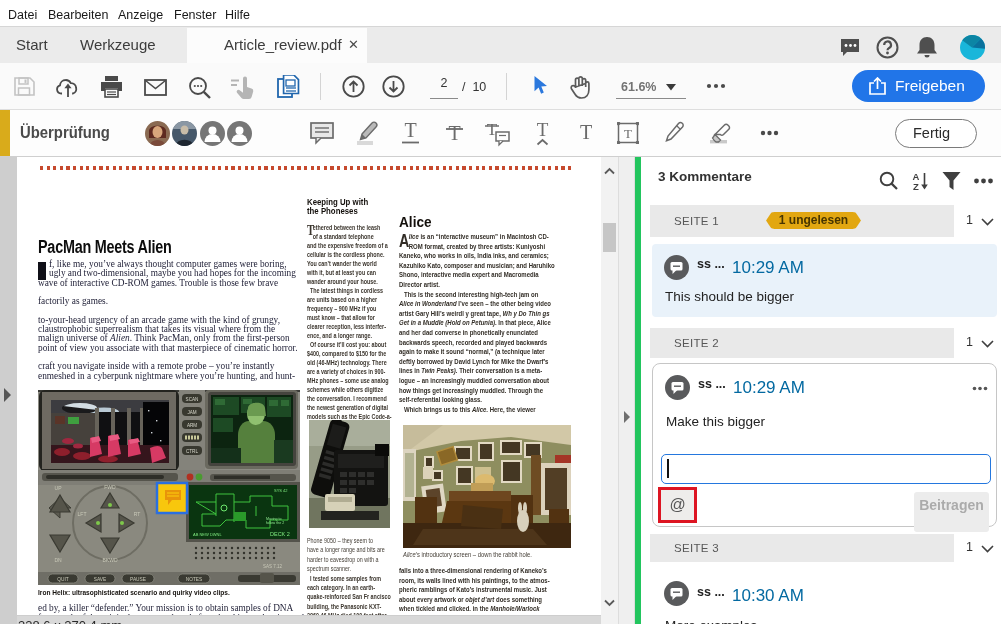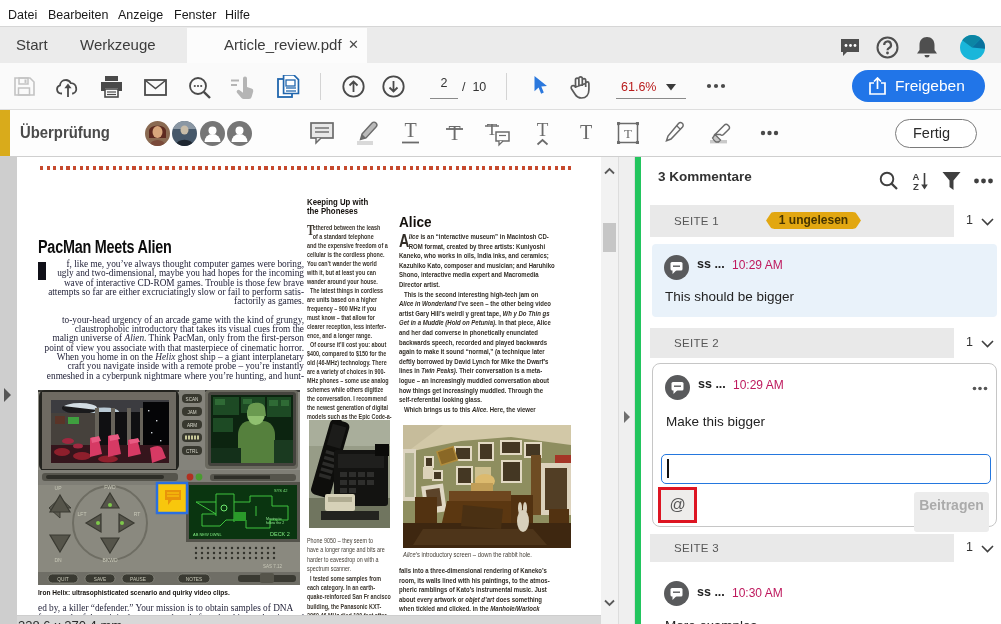--- a/index.html
+++ b/index.html
@@ -12,21 +12,21 @@
 #tabbar{position:absolute;left:0;top:26px;width:1001px;height:37px;background:#ebebeb;border-top:1px solid #d6d6d6;box-sizing:border-box;}
 .tabtxt{position:absolute;top:9px;font-size:15px;color:#3c3c3c;}
 #activetab{position:absolute;left:187px;top:1px;width:180px;height:36px;background:#fcfcfc;}
 #tabname{position:absolute;left:37px;top:8px;font-size:15px;color:#3c3c3c;}
 #tabclose{position:absolute;left:161px;top:9px;font-size:13px;color:#4a4a4a;}
 
 #toolbar{position:absolute;left:0;top:63px;width:1001px;height:47px;background:#fafafa;border-bottom:1px solid #dedede;box-sizing:border-box;}
 .tsep{position:absolute;top:10px;width:1px;height:27px;background:#d4d4d4;}
 #pgnum{position:absolute;left:430px;top:13px;width:28px;height:22px;border-bottom:1px solid #8a8a8a;text-align:center;font-size:12.5px;color:#333;}
 #pgtot{position:absolute;left:462px;top:17px;font-size:12.5px;color:#333;}
-#zoomtxt{position:absolute;left:621px;top:17px;font-size:12.5px;color:#b91c1c;}
+#zoomtxt{position:absolute;left:621px;top:17px;font-size:12.5px;color:#737373;font-weight:bold;}
 #zoomline{position:absolute;left:616px;top:35px;width:70px;height:1px;background:#8a8a8a;}
 #freigeben{position:absolute;left:852px;top:7px;width:133px;height:32px;background:#2175e8;border-radius:16px;color:#fff;}
 #freigeben .txt{position:absolute;left:43px;top:7px;font-size:15.5px;color:#fff;}
 
 #reviewbar{position:absolute;left:0;top:110px;width:1001px;height:47px;background:#fdfdfd;border-bottom:1px solid #cfcfcf;box-sizing:border-box;}
 #ystripe{position:absolute;left:0;top:0;width:10px;height:46px;background:#d9ab1b;}
 #rtitle{position:absolute;left:20px;top:13px;font-size:16.5px;font-weight:bold;color:#4a4a4a;transform:scaleX(0.9);transform-origin:left top;}
 .avatar{position:absolute;top:11px;width:25px;height:25px;border-radius:50%;overflow:hidden;}
 #fertig{position:absolute;left:895px;top:9px;width:82px;height:29px;border:1.5px solid #7a7a7a;border-radius:15px;box-sizing:border-box;background:#fff;}
 #fertig span{position:absolute;left:17px;top:5px;font-size:14.5px;color:#2b2b2b;}
@@ -40,26 +40,26 @@
 #sizebox span{position:absolute;left:1px;top:2px;font-size:13px;color:#2a2a2a;}
 
 #panel{position:absolute;left:635px;top:157px;width:366px;height:467px;background:#fff;border-left:6px solid #22c55e;box-sizing:border-box;overflow:hidden;}
 #ptitle{position:absolute;left:17px;top:12px;font-size:13.5px;font-weight:bold;color:#323232;}
 .band{position:absolute;left:9px;width:304px;background:#e9e9e9;}
 .bandtxt{position:absolute;left:24px;font-size:11.5px;color:#575757;letter-spacing:0.3px;}
 .bandnum{position:absolute;left:316px;font-size:12.5px;color:#333;}
 .bandchev{position:absolute;left:331px;}
 .cavatar{position:absolute;width:25px;height:25px;border-radius:50%;background:#595a5c;}
 .cname{position:absolute;font-size:12.5px;font-weight:bold;color:#222;}
-.ctime{position:absolute;font-size:12px;color:#be185d;}
+.ctime{position:absolute;font-size:17px;color:#0369a1;}
 .ctext{position:absolute;font-size:13.5px;color:#222;}
 
 #c1head{position:absolute;left:21px;top:80px;font-size:18px;font-weight:bold;color:#0d0d0d;letter-spacing:-0.3px;white-space:nowrap;transform:scaleX(0.8);transform-origin:left top;}
 #c1drop{position:absolute;left:21px;top:105px;width:7.5px;height:17.5px;background:#101018;}
-#c1body{position:absolute;left:21px;top:103px;width:266px;font-family:"Liberation Serif",serif;font-size:9.3px;line-height:9.3px;color:#23233a;white-space:nowrap;text-align:right;}
+#c1body{position:absolute;left:21px;top:103px;width:266px;font-family:"Liberation Serif",serif;font-size:9.3px;line-height:9.3px;color:#23233a;white-space:nowrap;}
 #c1cap{position:absolute;left:21px;top:431px;font-size:8px;font-weight:bold;color:#14100c;white-space:nowrap;transform:scaleX(0.82);transform-origin:left top;}
 #c1foot{position:absolute;left:21px;top:447px;font-family:"Liberation Serif",serif;font-size:9.3px;line-height:9.8px;color:#26263c;white-space:nowrap;}
 #helix{position:absolute;left:21px;top:233px;width:262px;height:195px;}
 #c2head{position:absolute;left:290px;top:41px;font-size:9.2px;font-weight:bold;line-height:9.2px;color:#14100c;transform:scaleX(0.85);transform-origin:left top;}
 #c2body{position:absolute;left:290px;top:66px;width:84px;font-size:7.5px;font-weight:bold;line-height:9.0px;color:#3b352d;white-space:nowrap;transform:scaleX(0.72);transform-origin:left top;}
 #phonephoto{position:absolute;left:292px;top:263px;width:81px;height:108px;}
 #c2cap{position:absolute;left:290px;top:379px;font-size:7.5px;line-height:9.3px;color:#474139;white-space:nowrap;transform:scaleX(0.72);transform-origin:left top;}
 #c2foot{position:absolute;left:290px;top:417px;font-size:7.5px;font-weight:bold;line-height:9.2px;color:#3b352d;white-space:nowrap;transform:scaleX(0.72);transform-origin:left top;}
 #c3head{position:absolute;left:382px;top:56px;font-size:15.5px;font-weight:bold;color:#14100c;transform:scaleX(0.88);transform-origin:left top;}
 #c3body{position:absolute;left:382px;top:75px;width:173px;font-size:8px;font-weight:bold;line-height:9.6px;color:#322d26;white-space:nowrap;transform:scaleX(0.75);transform-origin:left top;}
@@ -281,28 +281,28 @@
       </div>
   </div>
   <div id="doccanvas">
     <div id="page">
       <div style="position:absolute;left:23px;top:8.5px;width:531px;height:4.5px;background:repeating-linear-gradient(to right,#c64a2e 0 3.2px,transparent 3.2px 6.6px);"></div>
       <div id="c1head">PacMan Meets Alien</div>
       <div id="c1drop"></div>
       <div id="c1body"><span style="margin-left:11px">f, like me, you’ve always thought computer games were boring,</span><br>
 <span style="margin-left:11px">ugly and two-dimensional, maybe you had hopes for the incoming</span><br>
 <span class="noind">wave of interactive CD-ROM games. Trouble is those few brave</span><br>
-<span class="noind">attempts so far are either excruciatingly slow or fail to perform satis-</span><br>
+<br>
 <span class="noind">factorily as games.</span><br>
 <br>
 <span class="noind">to-your-head urgency of an arcade game with the kind of grungy,</span><br>
-<span class="noind">claustrophobic introductory that takes its visual cues from the</span><br>
+<span class="noind">claustrophobic superrealism that takes its visual where from the</span><br>
 <span class="noind">malign universe of <i>Alien</i>. Think PacMan, only from the first-person</span><br>
 <span class="noind">point of view you associate with that masterpiece of cinematic horror.</span><br>
-<span class="noind">&nbsp;&nbsp;&nbsp;&nbsp;When you home in on the <i>Helix</i> ghost ship – a giant interplanetary</span><br>
+<br>
 <span class="noind">craft you navigate inside with a remote probe – you’re instantly</span><br>
 <span class="noind">enmeshed in a cyberpunk nightmare where you’re hunting, and hunt-</span></div>
       <div id="helix"><svg width="262" height="195" viewBox="0 0 262 195">
         <rect width="262" height="195" fill="#8d8c84"></rect>
         <rect x="0" y="0" width="262" height="2" fill="#3a3a36"></rect>
         <g fill="#9a6a42" opacity="0.8">
               <circle cx="20" cy="110" r="1.5"></circle>
               <circle cx="35" cy="100" r="1.2"></circle>
               <circle cx="12" cy="125" r="1.3"></circle>
               <circle cx="55" cy="105" r="1"></circle>

